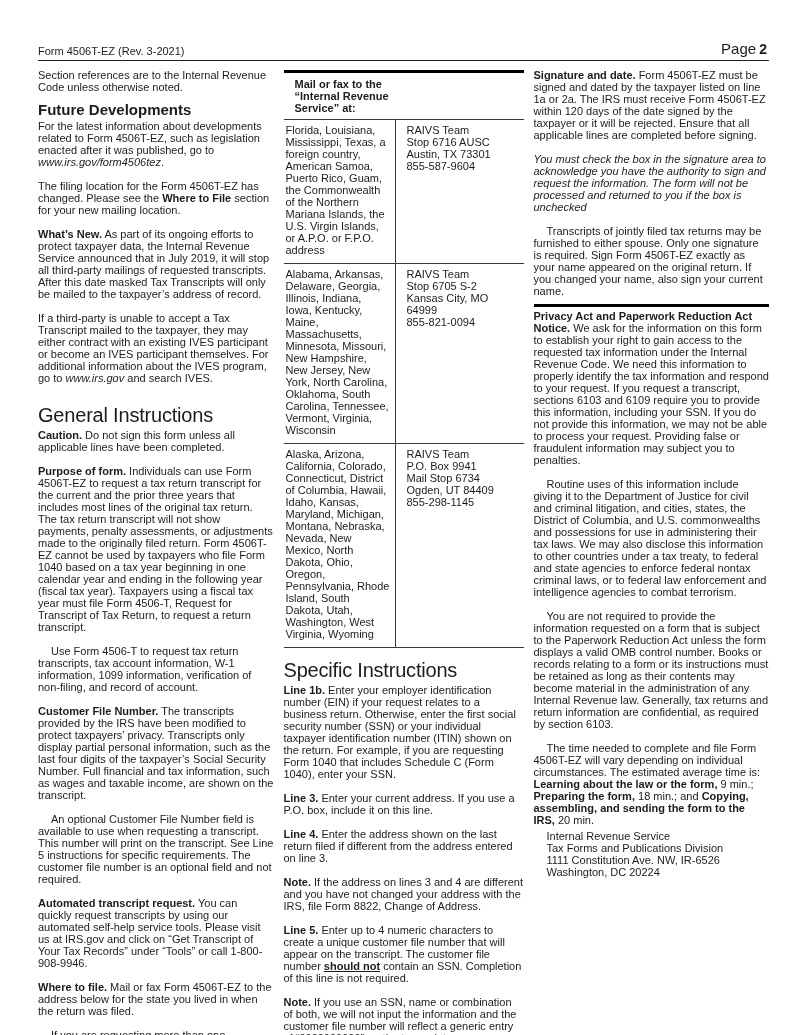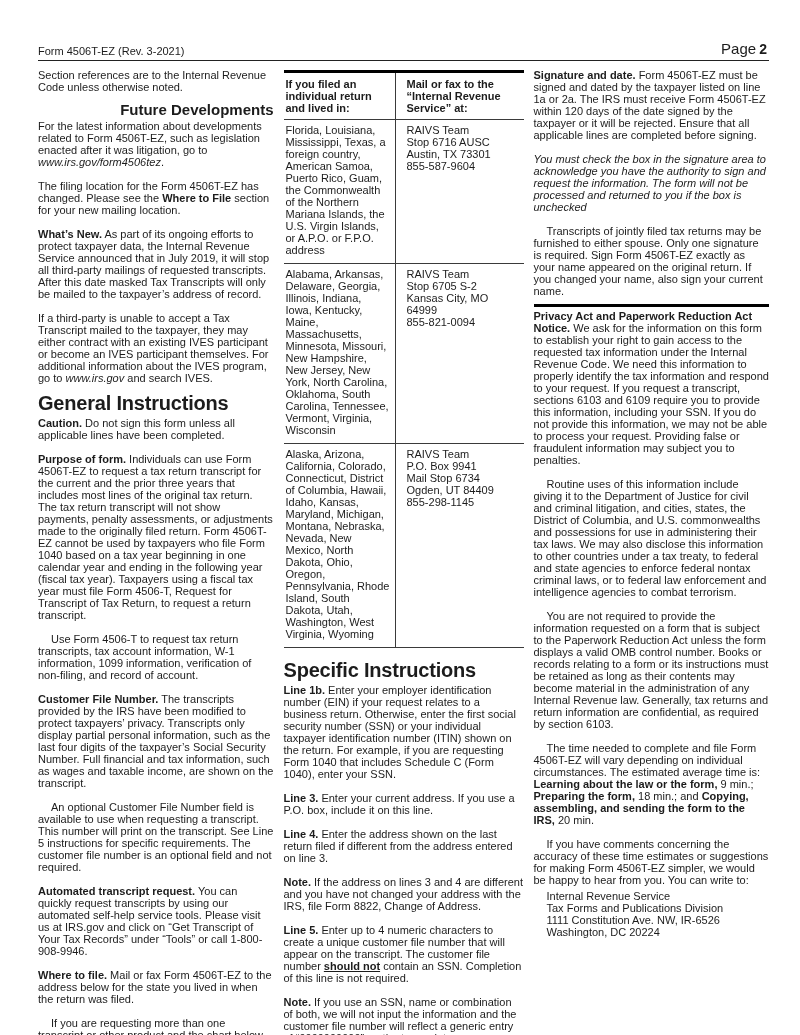--- a/index.html
+++ b/index.html
@@ -24,22 +24,22 @@
   .col-mid { width:240px; }
 
   p { margin-top:12px; }
   p.first { margin-top:0; }
   .ind { text-indent:13px; }
   b.lead { font-weight:bold; }
   .it { font-style:italic; }
   .bu { font-weight:bold; text-decoration:underline; }
   .pre { white-space:pre-line; }
 
-  h3.sm { font-size:15px; font-weight:bold; margin:8px 0 2px; line-height:17px;text-align:right; }
-  h2.lg { font-size:20px; font-weight:bold; margin:8px 0 3px; line-height:22px; letter-spacing:-0.2px; }
+  h3.sm { font-size:15px; font-weight:bold; margin:8px 0 2px; line-height:17px; }
+  h2.lg { font-size:20px; font-weight:normal; margin:20px 0 3px; line-height:22px; letter-spacing:-0.2px; }
   h2.lg2 { margin-top:11px; }
 
   
   .tbl { border-top:3px solid #000; border-bottom:1px solid #3a3a3a; margin-top:1px; }
   .tbl-row { display:flex; border-bottom:1px solid #3a3a3a; }
   .tbl-row:last-child { border-bottom:none; }
   .cellA { width:112px; padding:4px 5px 7px 2px; border-right:1px solid #3a3a3a; }
   .cellB { width:128px; padding:4px 2px 7px 11px; }
   .tbl-head .cellA, .tbl-head .cellB { font-weight:bold; padding-top:5px; padding-bottom:5px; }
 
@@ -56,21 +56,21 @@
     <span><span class="pg-num-word">Page</span> <span class="pg-num">2</span></span>
   </div>
   <div class="hdr-rule"></div>
 
   <div class="cols">
 
     <section class="col">
       <p class="first"><span>Section references are to the Internal Revenue Code unless otherwise noted.</span></p>
 
       <h3 class="sm">Future Developments</h3>
-      <p class="first"><span>For the latest information about developments related to Form 4506T-EZ, such as legislation enacted after it was litigation, go to </span><span class="it">www.irs.gov/form4506tez</span><span>.</span></p>
+      <p class="first"><span>For the latest information about developments related to Form 4506T-EZ, such as legislation enacted after it was published, go to </span><span class="it">www.irs.gov/form4506tez</span><span>.</span></p>
 
       <p><span>The filing location for the Form 4506T-EZ has changed. Please see the </span><b>Where to File</b><span> section for your new mailing location.</span></p>
 
       <p><b class="lead">What’s New.</b><span> As part of its ongoing efforts to protect taxpayer data, the Internal Revenue Service announced that in July 2019, it will stop all third-party mailings of requested transcripts. After this date masked Tax Transcripts will only be mailed to the taxpayer’s address of record.</span></p>
 
       <p><span>If a third-party is unable to accept a Tax Transcript mailed to the taxpayer, they may either contract with an existing IVES participant or become an IVES participant themselves. For additional information about the IVES program, go to </span><span class="it">www.irs.gov</span><span> and search IVES.</span></p>
 
       <h2 class="lg">General Instructions</h2>
 
       <p class="first"><b class="lead">Caution.</b><span> Do not sign this form unless all applicable lines have been completed.</span></p>
@@ -87,23 +87,20 @@
 
       <p><b class="lead">Where to file.</b><span> Mail or fax Form 4506T-EZ to the address below for the state you lived in when the return was filed.</span></p>
 
       <p class="ind"><span>If you are requesting more than one transcript or other product and the chart below shows two different addresses, send your request to the address based on the address of your most recent return.</span></p>
     </section>
 
     <section class="col col-mid">
 
       <div class="tbl">
         <div class="tbl-row tbl-head">
-          <div class="cellA pre">If you filed an
-individual return
-and lived in:</div>
           <div class="cellB pre">Mail or fax to the
 “Internal Revenue
 Service” at:</div>
         </div>
         <div class="tbl-row">
           <div class="cellA">Florida, Louisiana, Mississippi, Texas, a foreign country, American Samoa, Puerto Rico, Guam, the Commonwealth of the Northern Mariana Islands, the U.S. Virgin Islands, or A.P.O. or F.P.O. address</div>
           <div class="cellB pre">RAIVS Team
 Stop 6716 AUSC
 Austin, TX 73301
 855-587-9604</div>
@@ -151,21 +148,20 @@
       <div class="rule3"></div>
 
       <p class="first"><b class="lead">Privacy Act and Paperwork Reduction Act Notice.</b><span> We ask for the information on this form to establish your right to gain access to the requested tax information under the Internal Revenue Code. We need this information to properly identify the tax information and respond to your request. If you request a transcript, sections 6103 and 6109 require you to provide this information, including your SSN. If you do not provide this information, we may not be able to process your request. Providing false or fraudulent information may subject you to penalties.</span></p>
 
       <p class="ind"><span>Routine uses of this information include giving it to the Department of Justice for civil and criminal litigation, and cities, states, the District of Columbia, and U.S. commonwealths and possessions for use in administering their tax laws. We may also disclose this information to other countries under a tax treaty, to federal and state agencies to enforce federal nontax criminal laws, or to federal law enforcement and intelligence agencies to combat terrorism.</span></p>
 
       <p class="ind"><span>You are not required to provide the information requested on a form that is subject to the Paperwork Reduction Act unless the form displays a valid OMB control number. Books or records relating to a form or its instructions must be retained as long as their contents may become material in the administration of any Internal Revenue law. Generally, tax returns and return information are confidential, as required by section 6103.</span></p>
 
       <p class="ind"><span>The time needed to complete and file Form 4506T-EZ will vary depending on individual circumstances. The estimated average time is: </span><b>Learning about the law or the form,</b><span> 9 min.; </span><b>Preparing the form,</b><span> 18 min.; and </span><b>Copying, assembling, and sending the form to the IRS,</b><span> 20 min.</span></p>
 
-      <p class="ind"><span>If you have comments concerning the accuracy of these time estimates or suggestions for making Form 4506T-EZ simpler, we would be happy to hear from you. You can write to:</span></p>
 
       <div class="addr pre">Internal Revenue Service
 Tax Forms and Publications Division
 1111 Constitution Ave. NW, IR-6526
 Washington, DC 20224</div>
 
     </section>
 
   </div>
 </div>

